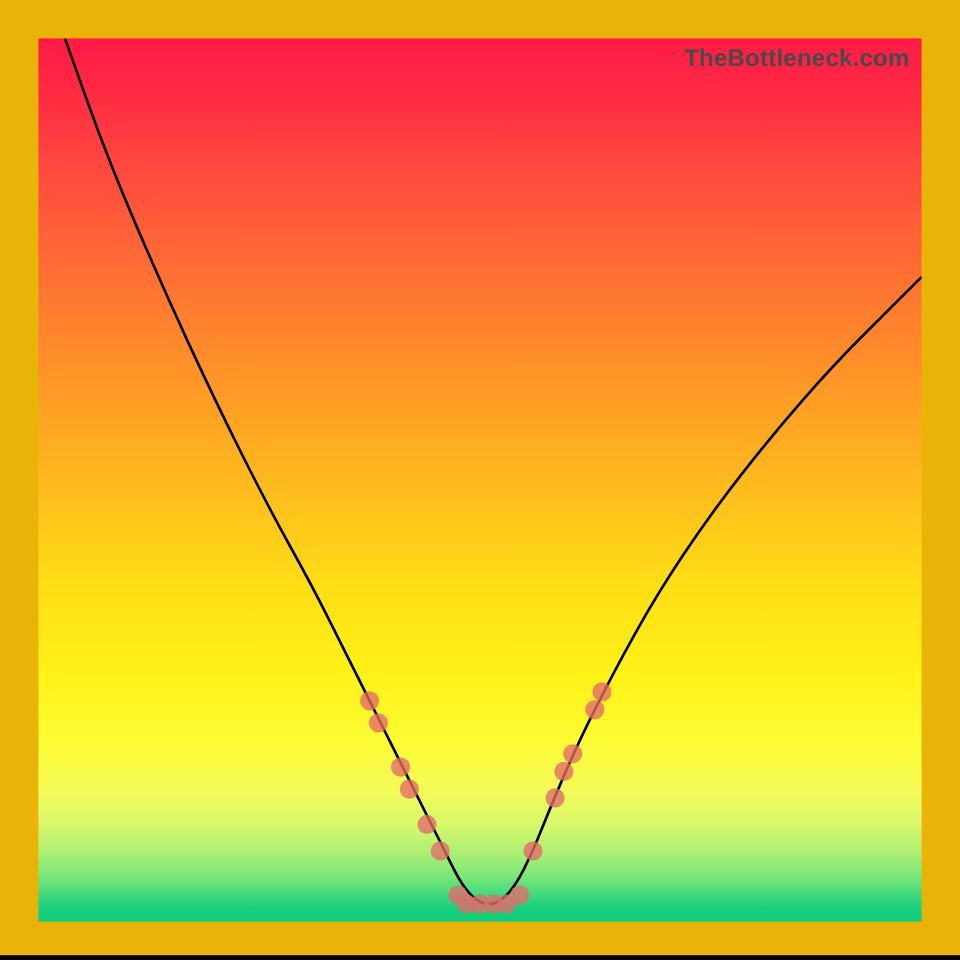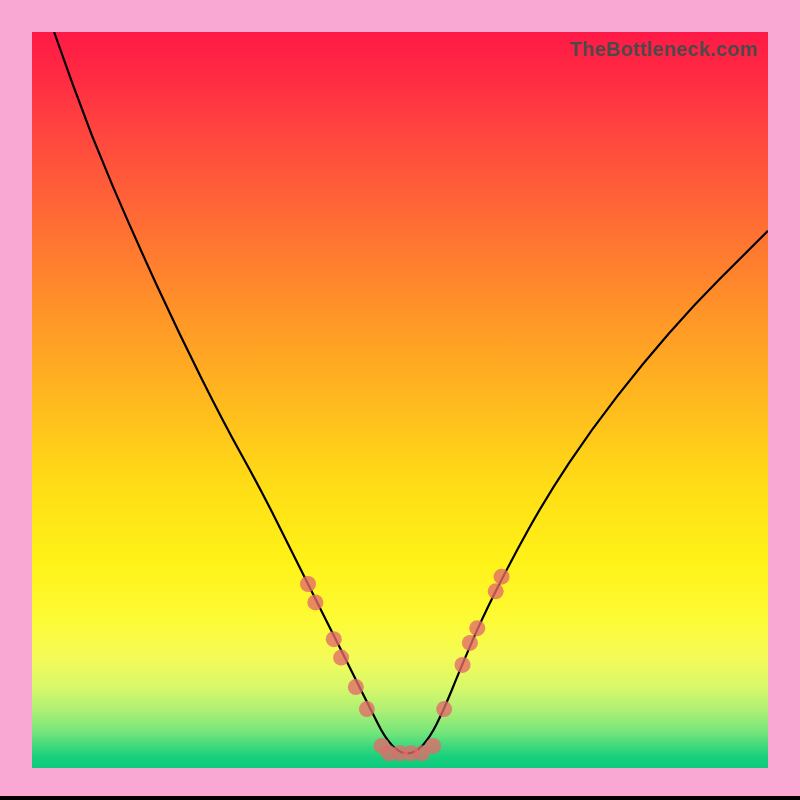--- a/index.html
+++ b/index.html
@@ -8,21 +8,21 @@
     width: 800px;
     height: 800px;
     background: #000;
     overflow: hidden;
     font-family: Arial, Helvetica, sans-serif;
   }
   .outer {
     position: relative;
     width: 800px;
     height: 796px;
-    background: #f9a8d4;
+    background: #eab308;
   }
   .plot {
     position: absolute;
     left: 32px;
     top: 32px;
     width: 736px;
     height: 736px;
   }
   .gradient {
     position: absolute;

